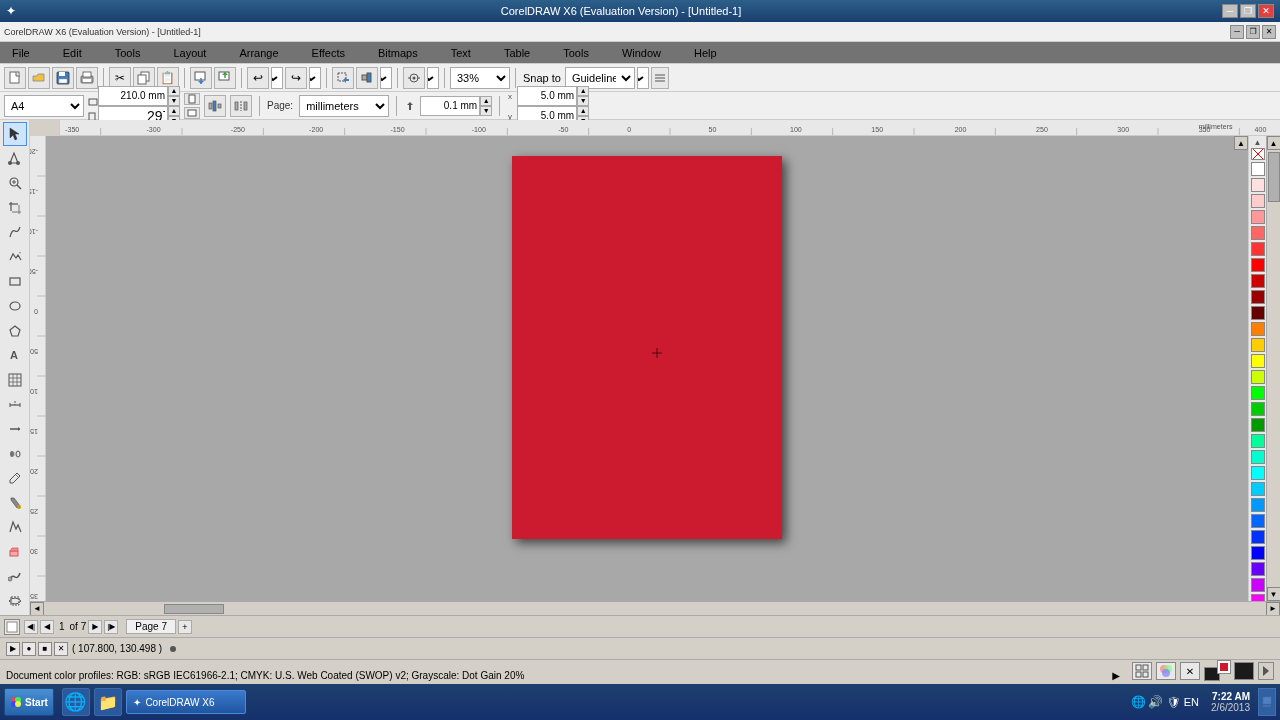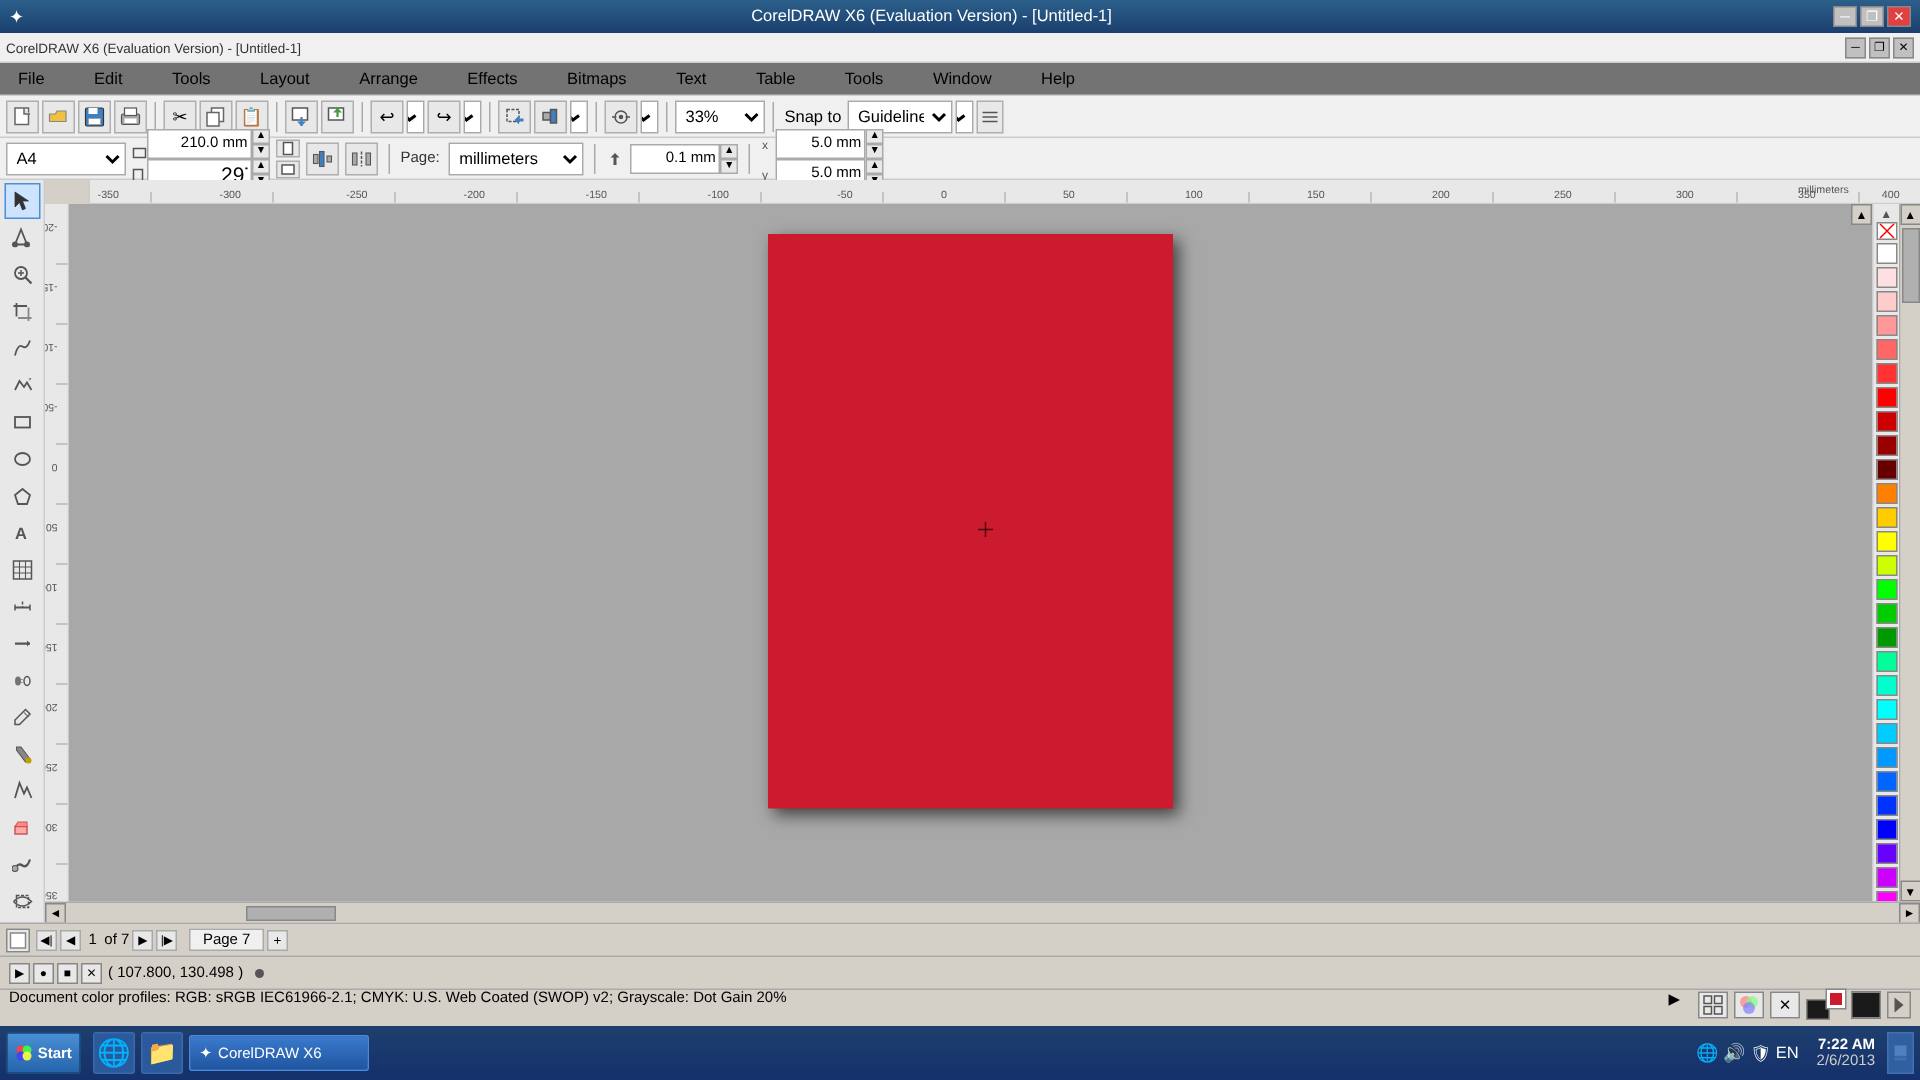--- a/index.html
+++ b/index.html
@@ -821,21 +821,21 @@
   <div style="display:flex; gap:2px;">
     <div style="width:14px;height:14px;border:1px solid #888;background:#e8e8e8;display:flex;align-items:center;justify-content:center;font-size:8px;cursor:pointer;">▶</div>
     <div style="width:14px;height:14px;border:1px solid #888;background:#e8e8e8;display:flex;align-items:center;justify-content:center;font-size:8px;cursor:pointer;">●</div>
     <div style="width:14px;height:14px;border:1px solid #888;background:#e8e8e8;display:flex;align-items:center;justify-content:center;font-size:8px;cursor:pointer;">■</div>
     <div style="width:14px;height:14px;border:1px solid #888;background:#e8e8e8;display:flex;align-items:center;justify-content:center;font-size:8px;cursor:pointer;">✕</div>
   </div>
   <span style="font-size:10px;">( <span>107.800</span>, <span>130.498</span> )</span>
   <div style="width:6px;height:6px;border-radius:50%;background:#555;margin-left:4px;"></div>
 </div>
 
-<div id="bottom-bar" style="height:22px; background:#d4d0c8; border-top:1px solid #aaa; display:flex; align-items:flex-start; padding:0 6px; font-size:10px;">
+<div id="bottom-bar" style="height:22px; background:#d4d0c8; border-top:1px solid #aaa; display:flex; align-items:flex-end; padding:0 6px; font-size:10px;">
   <span style="flex:1;">Document color profiles: RGB: sRGB IEC61966-2.1; CMYK: U.S. Web Coated (SWOP) v2; Grayscale: Dot Gain 20%</span>
 
   <span style="cursor:pointer;">▶</span>
 
   <div style="display:flex; align-items:center; gap:4px; margin-left:8px;">
     <div style="width:20px;height:18px;border:1px solid #888;background:#e8e8e8;display:flex;align-items:center;justify-content:center;cursor:pointer;">
       <svg width="14" height="14" viewBox="0 0 14 14">
           <rect x="1" y="1" width="5" height="5" fill="none" stroke="#555" stroke-width="1"></rect>
           <rect x="8" y="1" width="5" height="5" fill="none" stroke="#555" stroke-width="1"></rect>
           <rect x="1" y="8" width="5" height="5" fill="none" stroke="#555" stroke-width="1"></rect>

